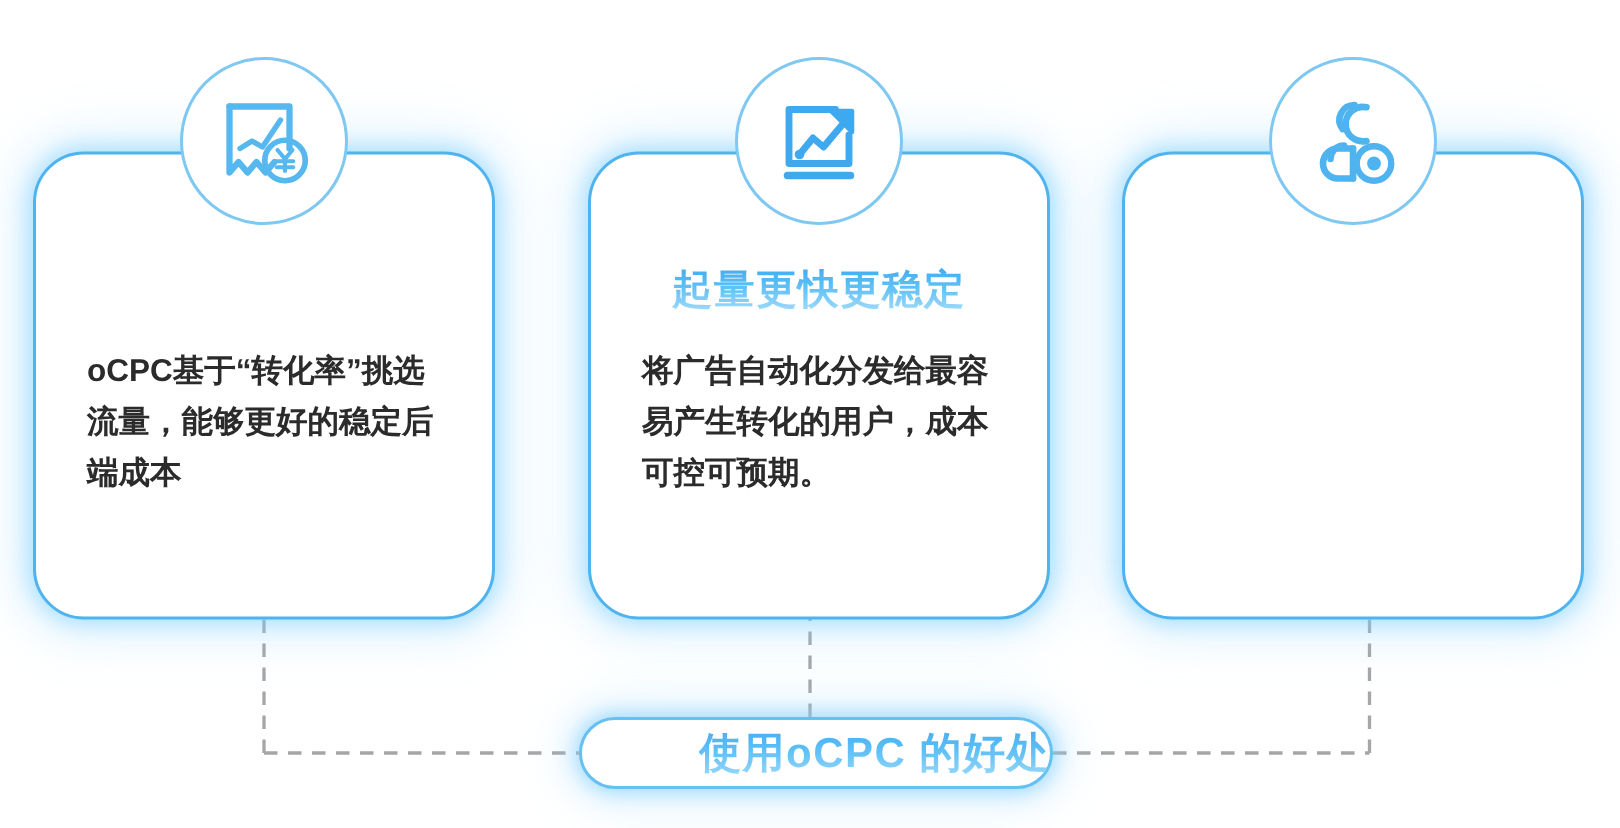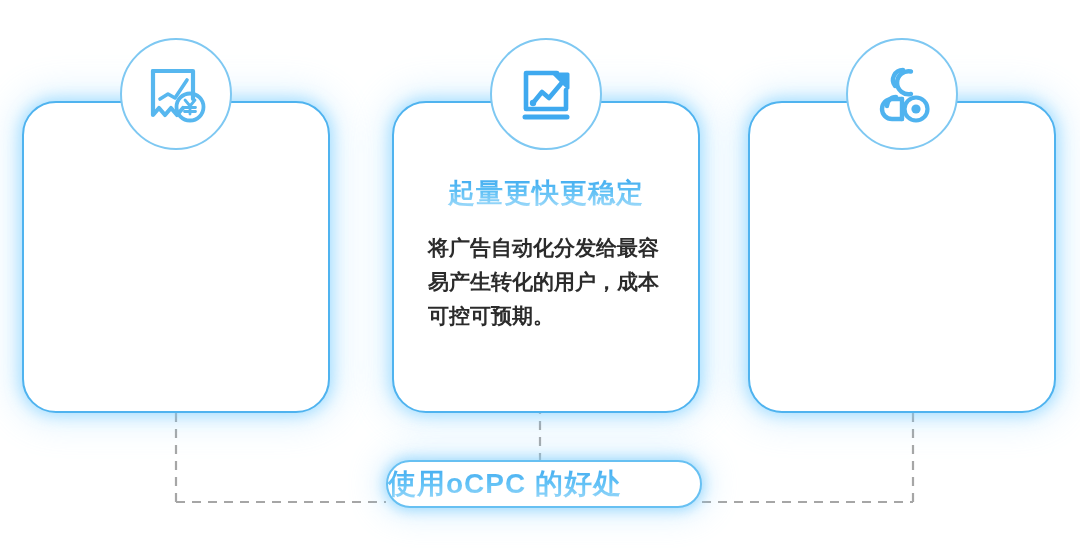--- a/index.html
+++ b/index.html
@@ -97,32 +97,32 @@
     line-height: 1.62;
     color: #2b2b2b;
     text-align: left;
     letter-spacing: 0px;
   }
 
   
   #bottom-pill {
     position: absolute;
     left: 386px;
-    top: 460px;
+    top: 478px;
     width: 316px;
     height: 48px;
     box-sizing: border-box;
     border: 2px solid #67c0f2;
     border-radius: 26px;
     background: #ffffff;
     box-shadow: 0 0 12px 3px rgba(125, 205, 252, 0.60),
                 0 0 30px 9px rgba(155, 218, 255, 0.32);
     display: flex;
     align-items: center;
-    justify-content: flex-start;
+    justify-content: flex-end;
     z-index: 4;
   }
   #bottom-pill .pill-label {
     font-size: 28px;
     font-weight: bold;
     letter-spacing: 1px;
     background: linear-gradient(180deg, #3fa9ef 0%, #63c2f6 50%, #a2dbfa 100%);
     -webkit-background-clip: text;
     background-clip: text;
     color: transparent;
@@ -158,20 +158,21 @@
 
         <path d="M14 14 H54 V42"></path>
         <path d="M14 14 V58 L20 51 L26 58 L32 51 L38 58 L44 51"></path>
 
         <path d="M21 42 L29 37 L36 41 L48 23" stroke-width="3.6"></path>
 
         <circle cx="51" cy="50" r="13.5" stroke-width="3.8"></circle>
         <path d="M46 43 L51 49 L56 43 M45.5 50.5 H56.5 M45.5 54.5 H56.5 M51 49 V57" stroke-width="2.8"></path>
       </svg>
     </div>
+    <div class="card-body">oCPC基于“转化率”挑选流量，能够更好的稳定后端成本</div>
   </div>
 
   <div class="card" id="card-2">
     <div class="icon-circle">
       <svg width="74" height="74" viewBox="0 0 74 74" fill="none" stroke="#3fa9ef" stroke-width="4.6" stroke-linecap="round" stroke-linejoin="round">
 
         <path d="M48 16 H17 V52 H57 V33"></path>
 
         <path d="M16 60 H58" stroke-width="5"></path>
 

